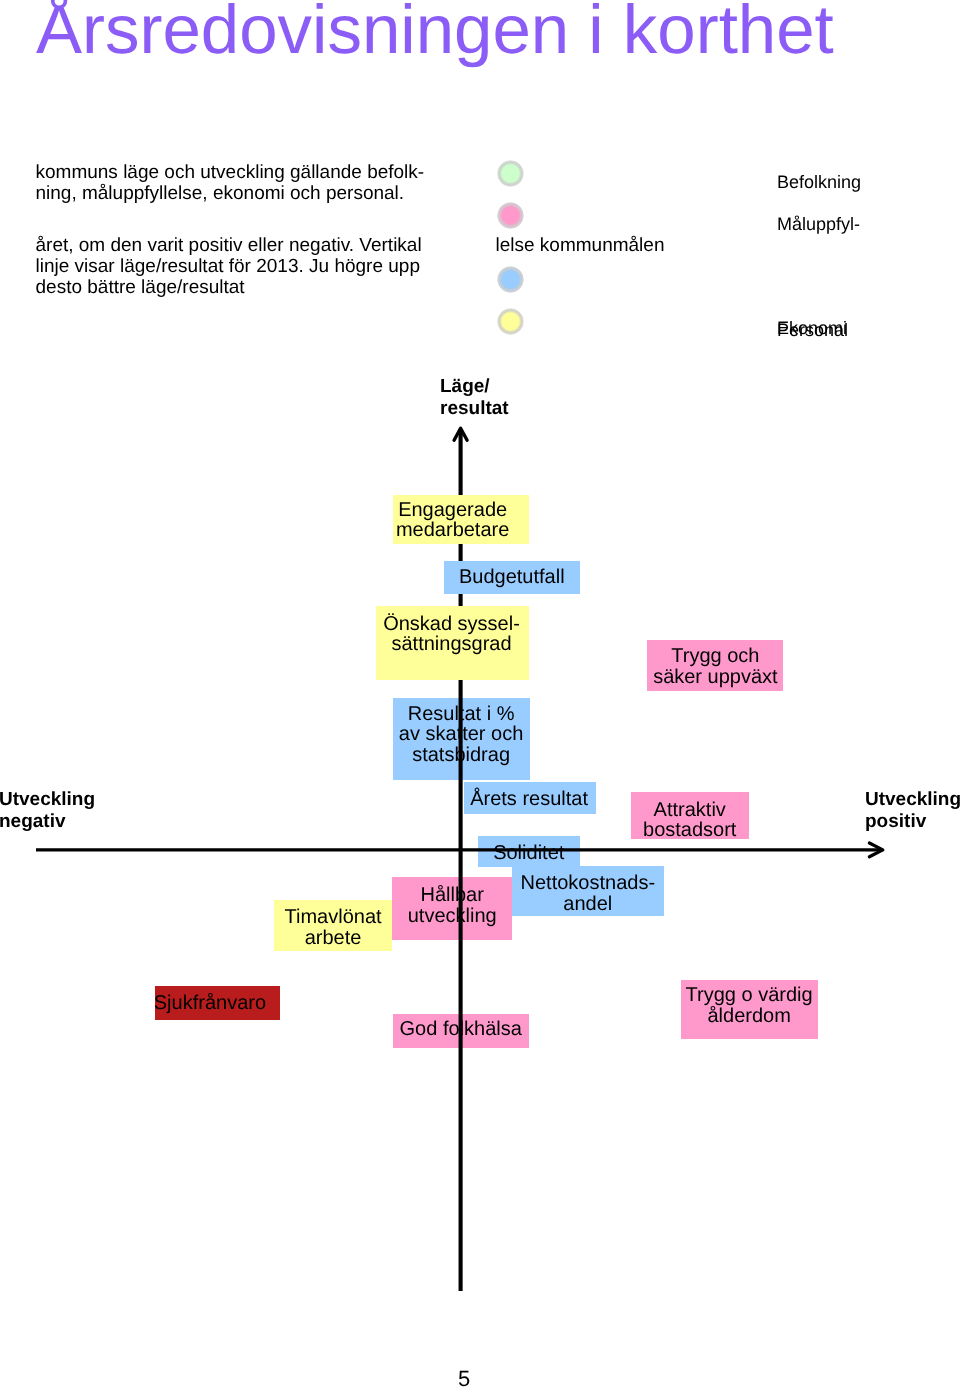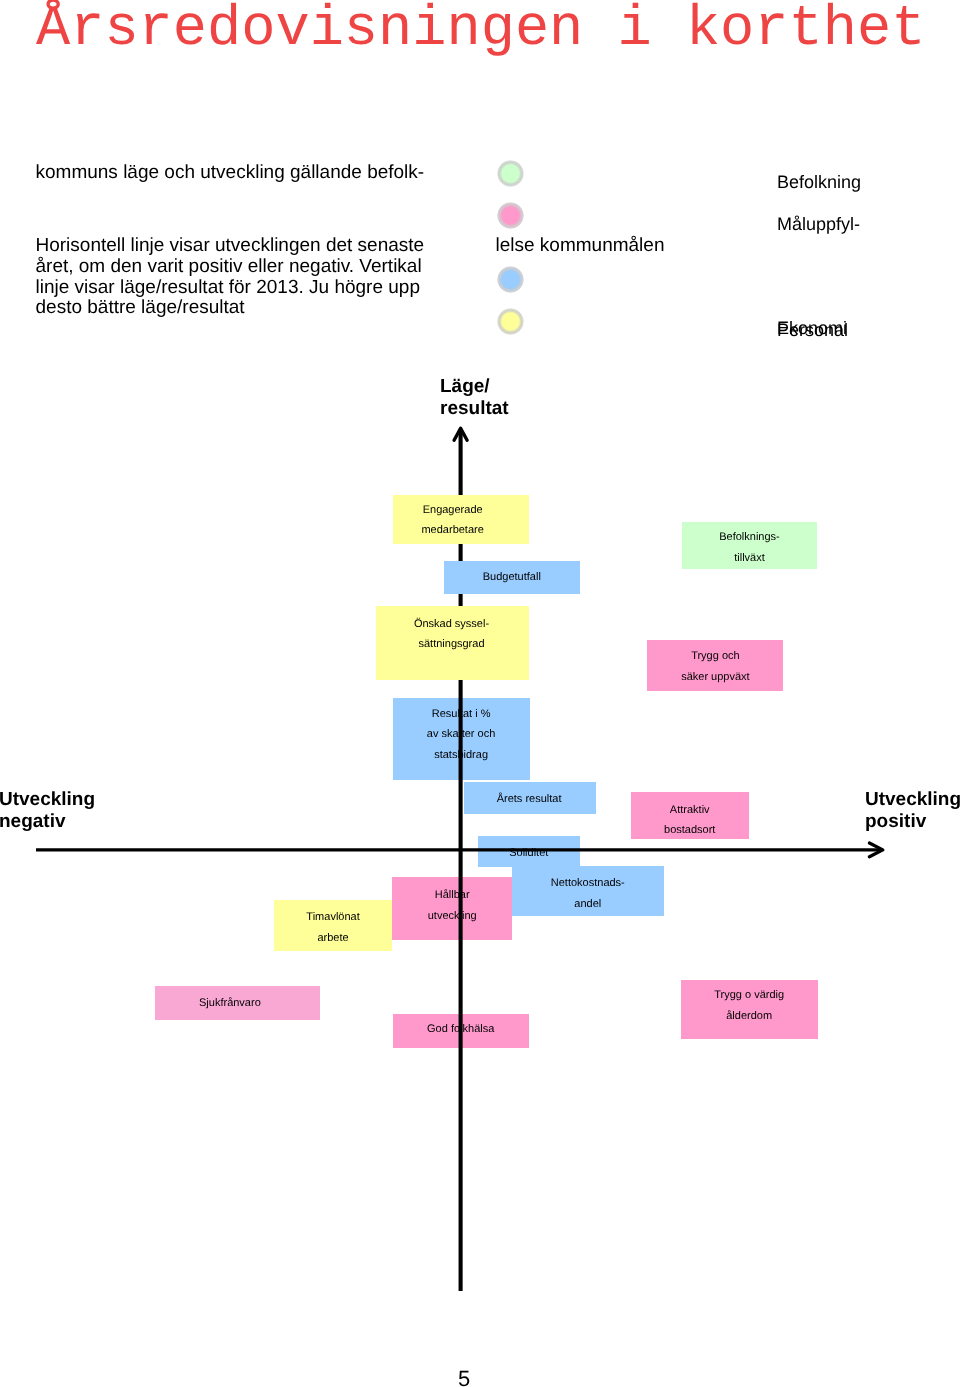--- a/index.html
+++ b/index.html
@@ -1,46 +1,46 @@
 <!DOCTYPE html>
 <html><head>
 <meta charset="utf-8">
 <style>
   html,body{margin:0;padding:0;}
   body{width:960px;height:1387px;background:#ffffff;-webkit-font-smoothing:antialiased;text-rendering:geometricPrecision;font-family:"Liberation Sans",sans-serif;color:#000;position:relative;overflow:hidden;}
   .page{position:absolute;inset:0;opacity:0.999;}
-  #page-title{position:absolute;left:36.0px;top:-0.5px;font-size:57px;line-height:60px;letter-spacing:0;color:#ef4444;white-space:nowrap;font-family:Liberation Mono, monospace;}
+  #page-title{position:absolute;left:36.0px;top:-0.5px;font-size:69px;line-height:60px;letter-spacing:0;color:#8b5cf6;white-space:nowrap;}
   .intro{position:absolute;left:35.5px;font-size:19px;line-height:20.8px;color:#000;}
   #intro-p1{top:163.2px;width:420px;}
   #intro-p2{top:236.1px;width:420px;}
   .legend-dot{position:absolute;width:27px;height:27px;border-radius:50%;box-sizing:border-box;}
   .legend-label{position:absolute;left:777px;font-size:18px;line-height:20px;white-space:nowrap;}
   #legend-cont{position:absolute;left:495.5px;font-size:19px;line-height:20px;white-space:nowrap;}
   .chart{position:absolute;inset:0;}
-  .node{position:absolute;font-size:11px;line-height:20.5px;color:#000;text-align:center;box-sizing:border-box;display:flex;flex-direction:column;align-items:center;justify-content:flex-start;overflow:visible;}
+  .node{position:absolute;font-size:20px;line-height:20.5px;color:#000;text-align:center;box-sizing:border-box;display:flex;flex-direction:column;align-items:center;justify-content:flex-start;overflow:visible;}
   .node span{display:block;white-space:nowrap;}
   .axis-label{position:absolute;font-weight:bold;font-size:19px;line-height:22.4px;}
   .axis-label span{display:block;white-space:nowrap;}
   #page-number{position:absolute;left:0;width:928px;text-align:center;top:1368px;font-size:22px;line-height:22px;}
   svg.axes{position:absolute;left:0;top:0;width:960px;height:1387px;overflow:visible;z-index:2;}
   #y-axis-label{left:440px;top:375.5px;}
   #x-axis-label-left{left:-1px;top:789px;}
   #x-axis-label-right{left:865px;top:789px;}
   .intro span{display:block;white-space:nowrap;}
 </style>
 </head>
 <body>
 
 <div class="page">
   <div id="page-title">Årsredovisningen i korthet</div>
   <div class="intro" id="intro-p1">
       <span>kommuns läge och utveckling gällande befolk-</span>
+      <span>ning, måluppfyllelse, ekonomi och personal.</span>
     </div>
   <div class="intro" id="intro-p2">
-      <span>Horisontell linje visar utvecklingen det senaste</span>
       <span>året, om den varit positiv eller negativ. Vertikal</span>
       <span>linje visar läge/resultat för 2013. Ju högre upp</span>
       <span>desto bättre läge/resultat</span>
     </div>
   <div id="legend-root">
       <div class="legend-dot" style="left: 496.8px; top: 159.8px; background: radial-gradient(circle closest-side, rgb(204, 255, 204) 0%, rgb(204, 255, 204) 64%, rgb(204, 232, 204) 71%, rgb(204, 211, 204) 80%, rgb(212, 218, 212) 94%, rgb(255, 255, 255) 100%);"></div>
       <div class="legend-label" style="top: 172px;">Befolkning</div>
       <div class="legend-dot" style="left: 496.8px; top: 202.1px; background: radial-gradient(circle closest-side, rgb(255, 153, 204) 0%, rgb(255, 153, 204) 64%, rgb(232, 176, 204) 71%, rgb(211, 197, 204) 80%, rgb(218, 206, 212) 94%, rgb(255, 255, 255) 100%);"></div>
       <div class="legend-label" style="top: 213.9px;">Måluppfyl-</div>
       <div class="legend-dot" style="left: 496.8px; top: 266.2px; background: radial-gradient(circle closest-side, rgb(153, 204, 255) 0%, rgb(153, 204, 255) 64%, rgb(176, 204, 232) 71%, rgb(197, 204, 211) 80%, rgb(206, 212, 218) 94%, rgb(255, 255, 255) 100%);"></div>
@@ -87,45 +87,41 @@
         <span>Resultat i %</span>
         <span>av skatter och</span>
         <span>statsbidrag</span>
       </div>
       <div class="node" style="left: 463.6px; top: 782.1px; width: 132.6px; height: 31.9px; background: rgb(153, 204, 255); padding-top: 6.9px; padding-right: 1.6px; z-index: 1;">
         <span>Årets resultat</span>
       </div>
       <div class="node" style="left: 477.8px; top: 836px; width: 101.9px; height: 31.2px; background: rgb(153, 204, 255); padding-top: 7px; z-index: 1;">
         <span>Soliditet</span>
       </div>
-      <div class="node" style="left: 681.7px; top: 521.8px; width: 135.6px; height: 47.1px; background: rgb(204, 255, 204); padding-top: 5.7px; z-index: 1;">
-        <span>Befolknings-</span>
-        <span>tillväxt</span>
-      </div>
       <div class="node" style="left: 647.4px; top: 640.2px; width: 136px; height: 51.2px; background: rgb(255, 153, 204); padding-top: 6.1px; z-index: 1;">
         <span>Trygg och</span>
         <span>säker uppväxt</span>
       </div>
       <div class="node" style="left: 630.9px; top: 792.2px; width: 117.7px; height: 47px; background: rgb(255, 153, 204); padding-top: 7.7px; z-index: 1;">
         <span>Attraktiv</span>
         <span>bostadsort</span>
       </div>
       <div class="node" style="left: 392.3px; top: 877.2px; width: 119.8px; height: 62.7px; background: rgb(255, 153, 204); padding-top: 8px; z-index: 1;">
         <span>Hållbar</span>
         <span>utveckling</span>
       </div>
       <div class="node" style="left: 511.6px; top: 866.3px; width: 152.4px; height: 49.4px; background: rgb(153, 204, 255); padding-top: 7px; z-index: 1;">
         <span>Nettokostnads-</span>
         <span>andel</span>
       </div>
       <div class="node" style="left: 273.8px; top: 900.1px; width: 118.5px; height: 51.2px; background: rgb(255, 255, 153); padding-top: 7.4px; z-index: 1;">
         <span>Timavlönat</span>
         <span>arbete</span>
       </div>
-      <div class="node" style="left: 154.8px; top: 986px; width: 165px; height: 33.6px; background: #f9a8d4; padding-top: 7.2px; padding-right: 14.8px; z-index: 1;">
+      <div class="node" style="left: 154.8px; top: 986px; width: 125px; height: 33.6px; background: #b91c1c; padding-top: 7.2px; padding-right: 14.8px; z-index: 1;">
         <span>Sjukfrånvaro</span>
       </div>
       <div class="node" style="left: 392.7px; top: 1014.2px; width: 136px; height: 33.6px; background: rgb(255, 153, 204); padding-top: 5.2px; z-index: 1;">
         <span>God folkhälsa</span>
       </div>
       <div class="node" style="left: 680.5px; top: 980.1px; width: 137.3px; height: 58.8px; background: rgb(255, 153, 204); padding-top: 5.4px; z-index: 1;">
         <span>Trygg o värdig</span>
         <span>ålderdom</span>
       </div>
     </div>

